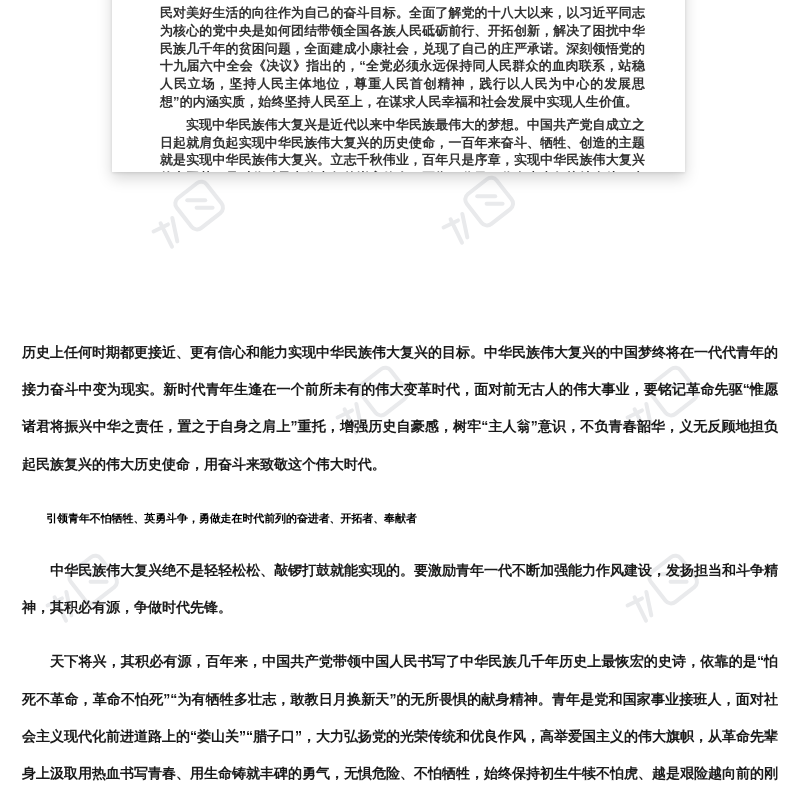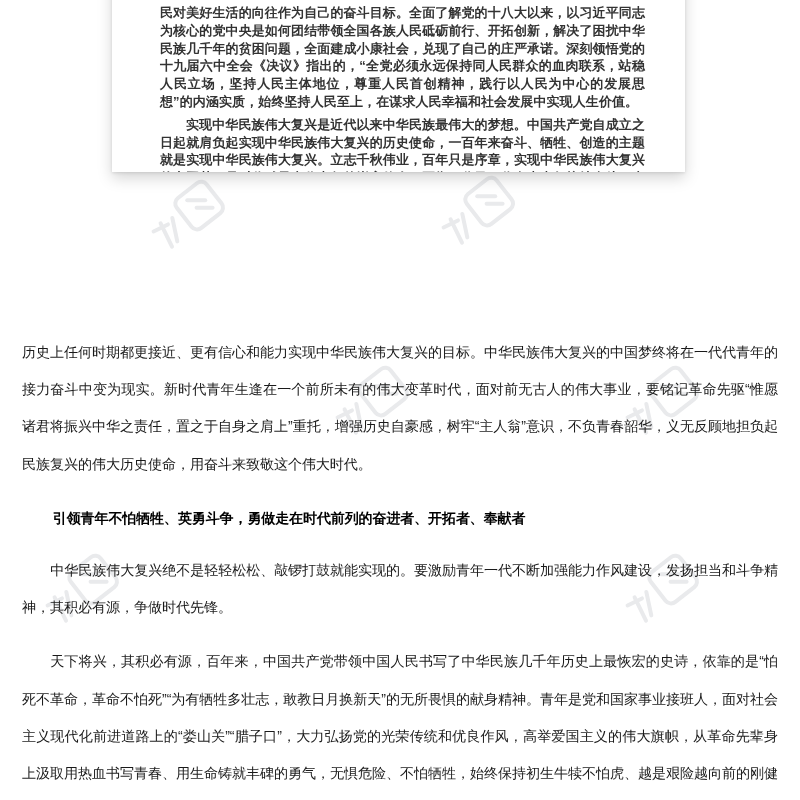--- a/index.html
+++ b/index.html
@@ -111,27 +111,27 @@
   }
   .spacer-top { height: 334px; }
 
   .body-para {
     margin: 0;
     font-size: 14.1px;
     line-height: 37.2px;
     color: #1a1a1a;
     text-align: justify;
     text-justify: inter-ideograph;
-    font-weight: 400;
+    font-weight: 700;
     letter-spacing: -0.1px;
   }
   .body-para.indent { text-indent: 2em; }
   .body-heading {
     margin: 0;
-    font-size: 14px;
+    font-size: 11px;
     line-height: 37.2px;
     color: #000000;
     font-weight: 800;
     text-indent: 2.2em;
     letter-spacing: -0.1px;
     font-family: Liberation Serif, serif;
   }
   .gap-sm { height: 15px; }
   .gap-md { height: 17px; }
 </style>

